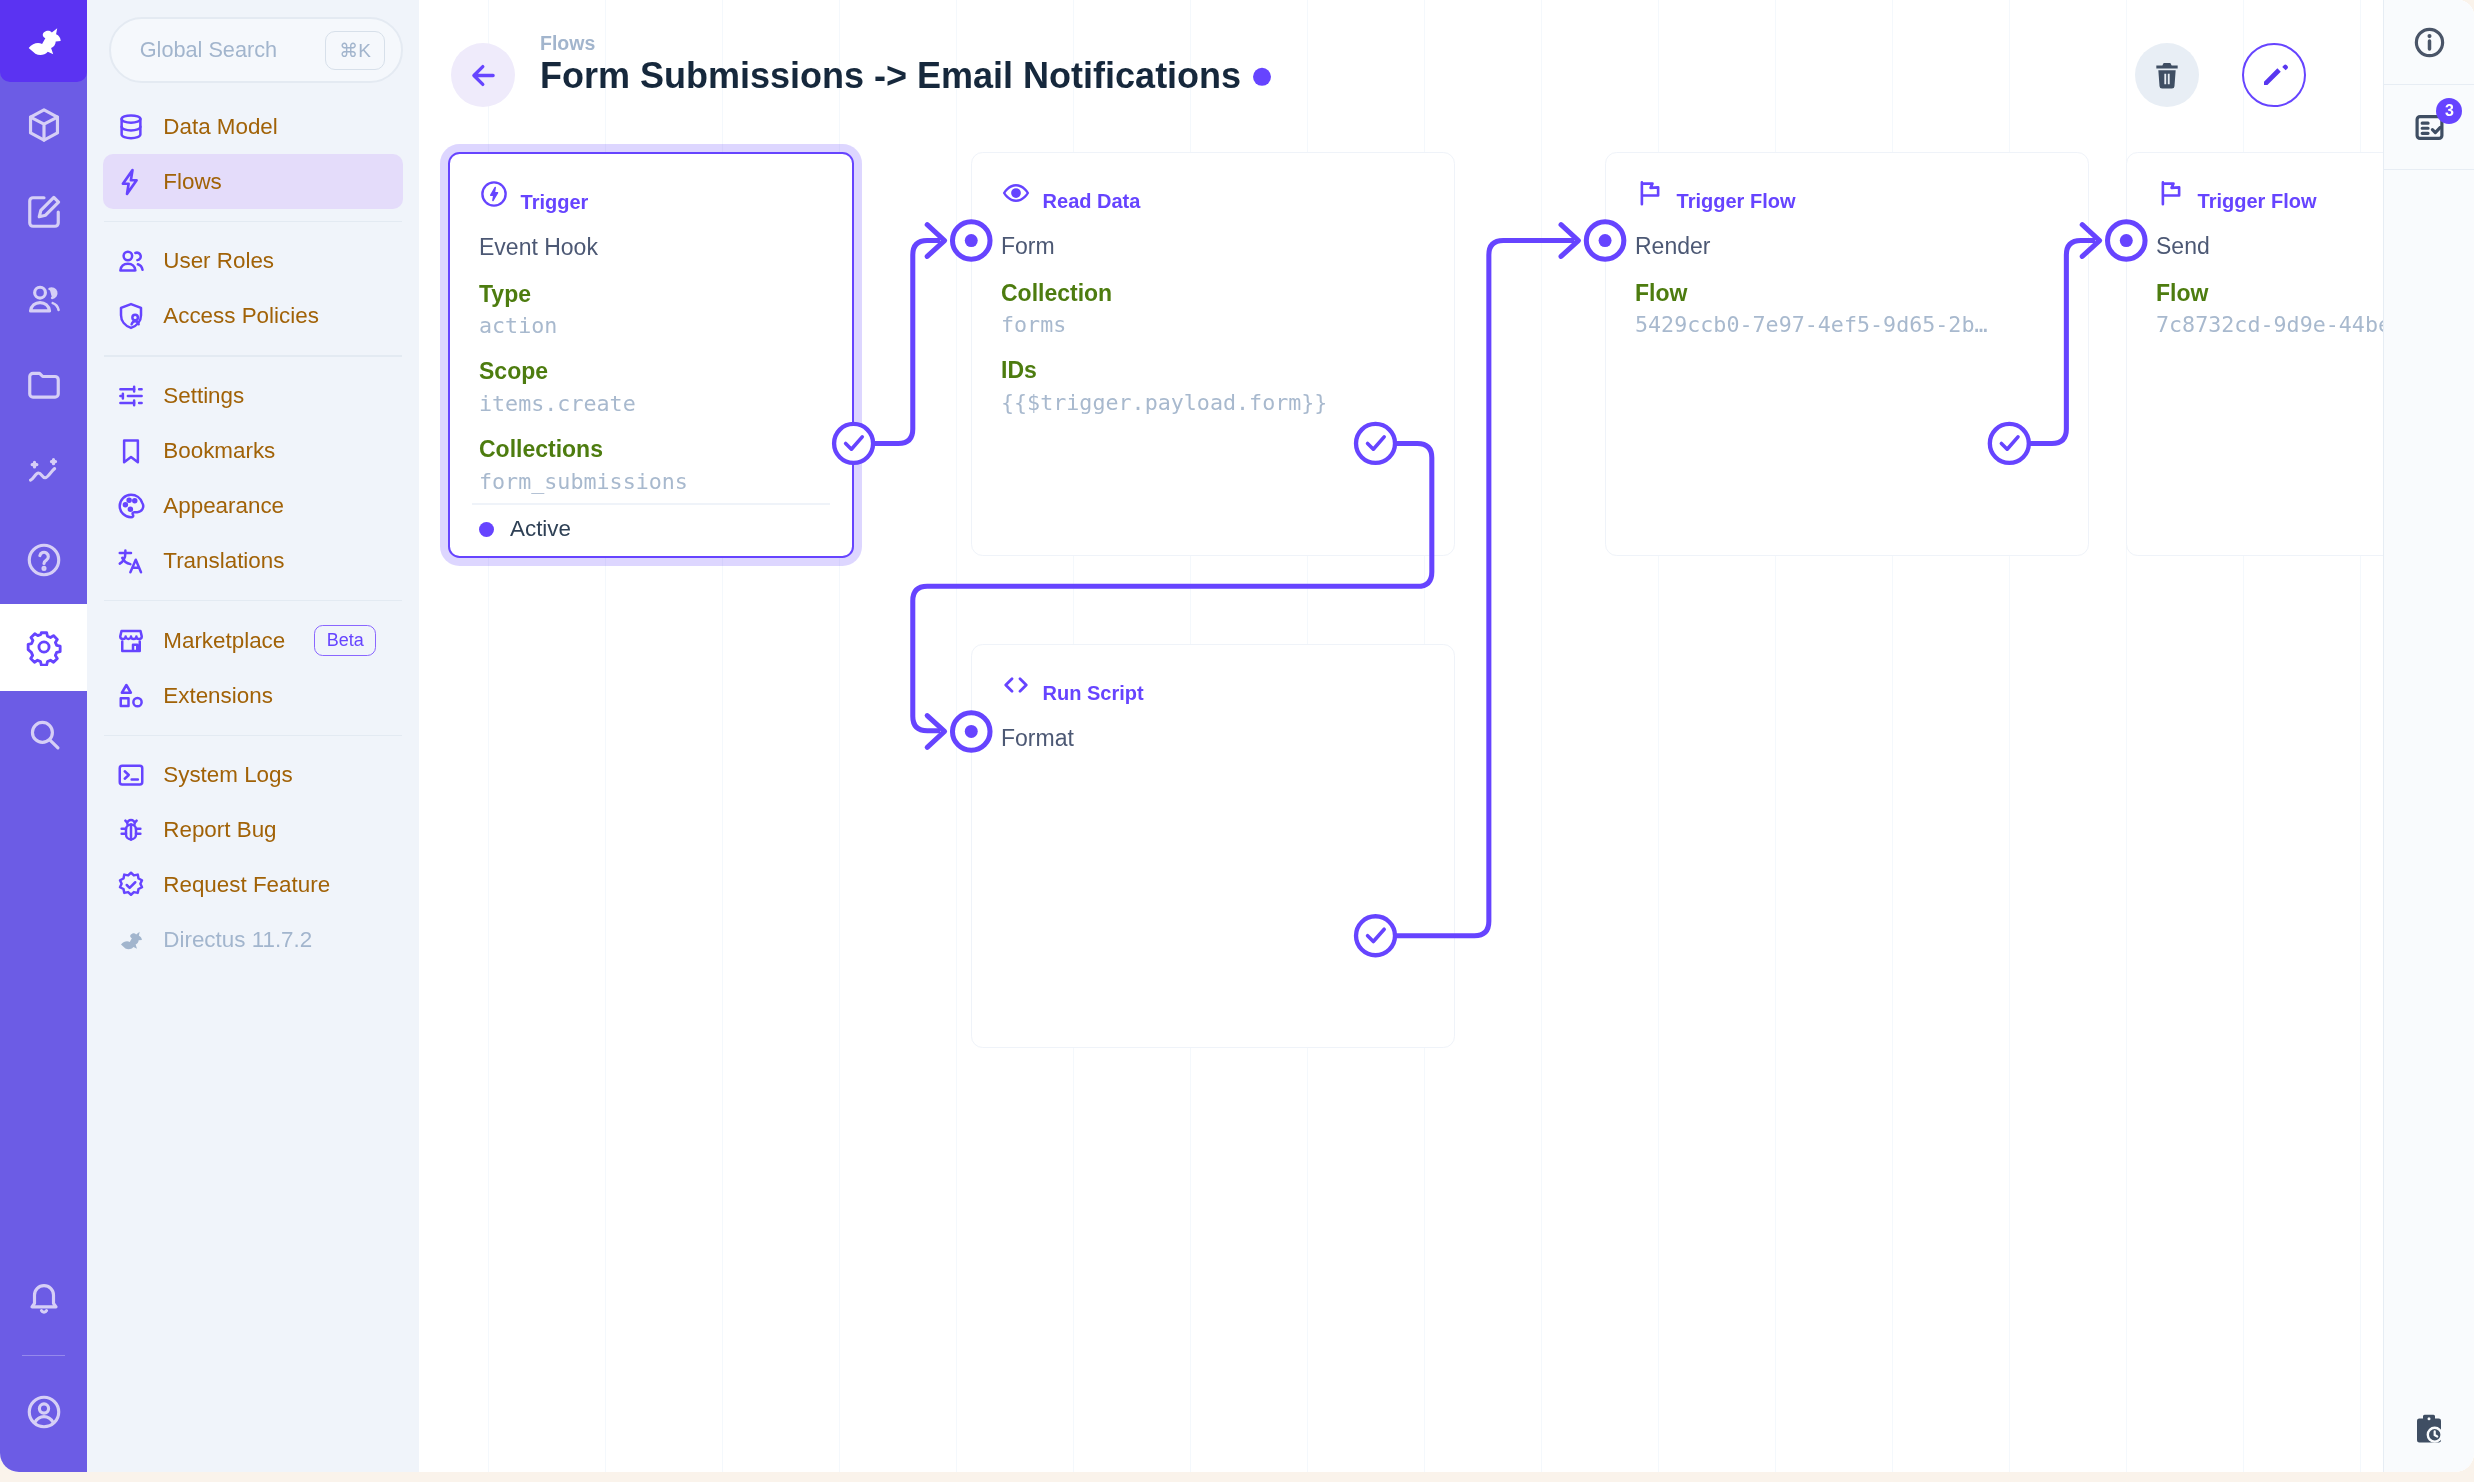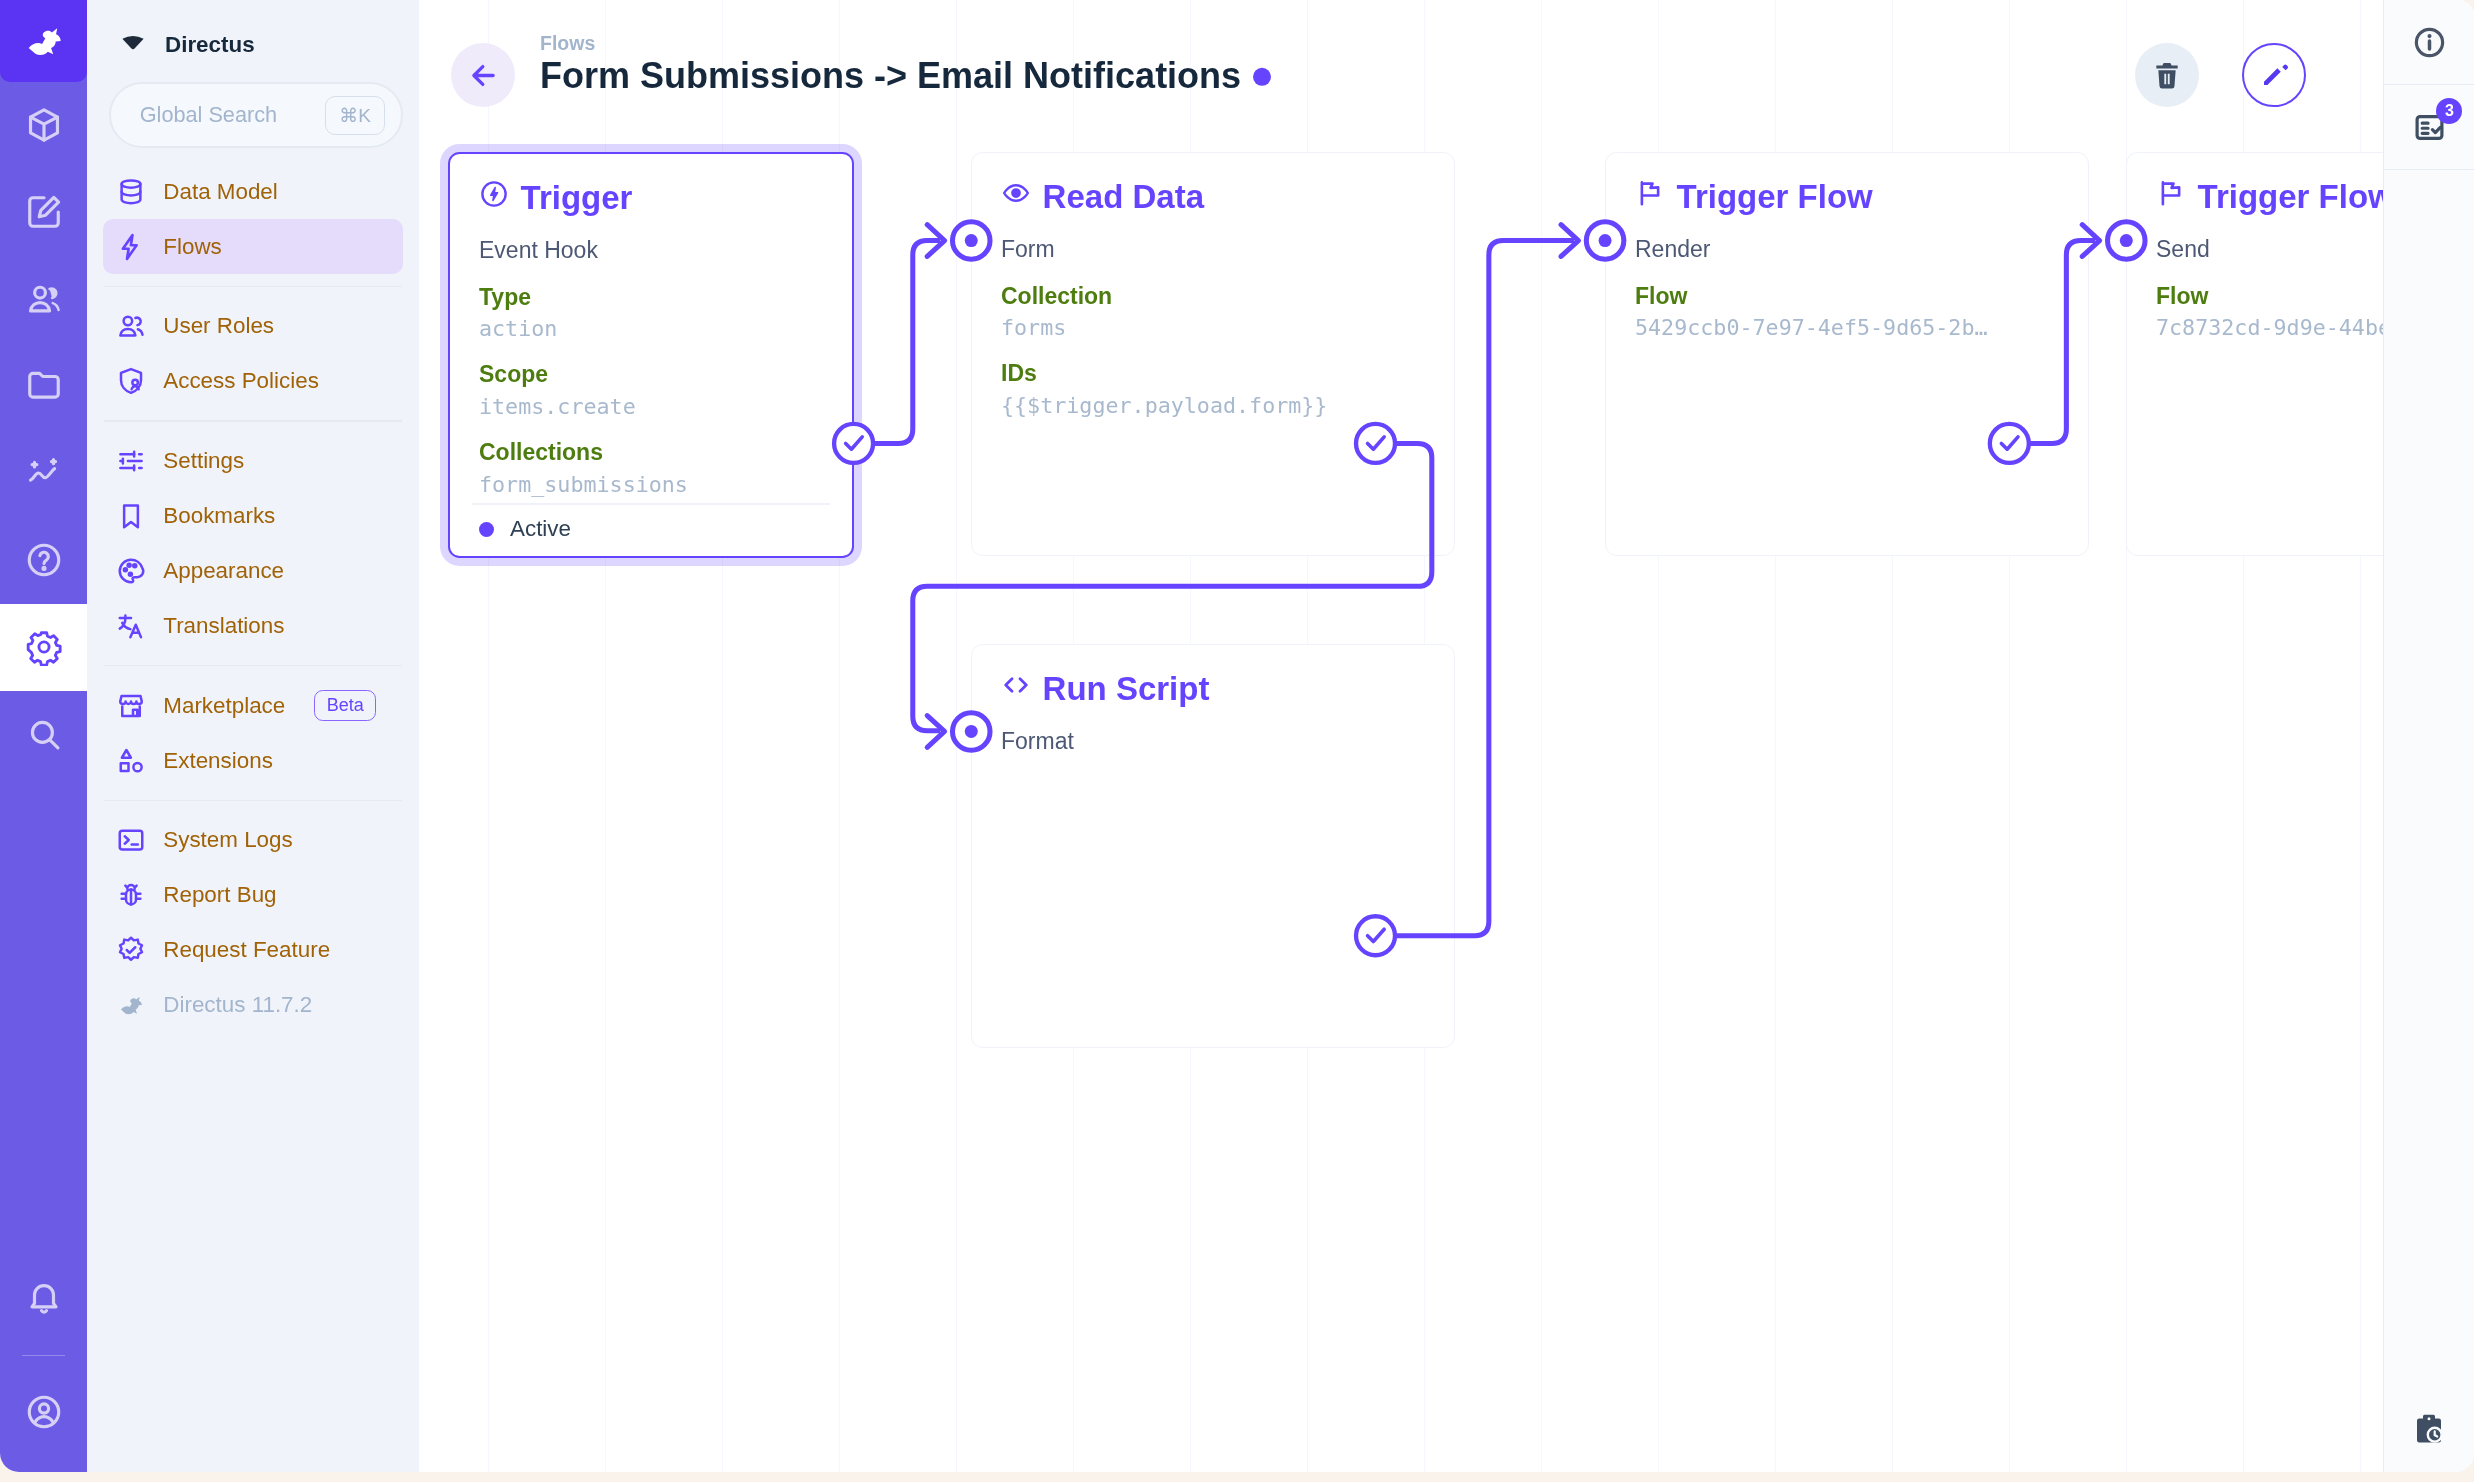--- a/index.html
+++ b/index.html
@@ -77,21 +77,21 @@
   .btn-edit svg{width:30px;height:30px}
 
   
   .panel{position:absolute;width:484px;height:404px;background:#fff;border:1.8px solid var(--panel-border);border-radius:11.6px;z-index:2}
   .panel.selected{width:406px;height:406px;border:2.9px solid var(--brand);box-shadow:0 0 0 8px rgba(102,68,255,.22)}
   .pos-trigger{left:29px;top:152px}
   .pos-read-data{left:552px;top:152px}
   .pos-trigger-flow-render{left:1186px;top:152px}
   .pos-trigger-flow-send{left:1707px;top:152px}
   .pos-run-script{left:552px;top:644px}
-  .panel-title{display:flex;align-items:flex-start;gap:11.6px;margin:24.5px 0 0 29px;color:var(--brand);font-size:33px;font-weight:700}
+  .panel-title{display:flex;align-items:flex-end;gap:11.6px;margin:24.5px 0 0 29px;color:var(--brand);font-size:20px;font-weight:700}
   .panel-title svg{width:30px;height:30px;flex:0 0 auto}
   .panel-option{margin:20px 29px 0 29px;font-size:23px;color:var(--ink-mid)}
   .pfield{margin:0 29px}
   .pfield .flabel{margin-top:20px;font-size:23px;font-weight:700;color:#4d7c0f}
   .pfield .fvalue{margin-top:5.8px;font-size:21.7px;color:var(--mono-val);font-family:"DejaVu Sans Mono",monospace;white-space:nowrap;overflow:hidden;text-overflow:ellipsis}
   .panel-footer{position:absolute;left:0;right:0;bottom:0;height:53px}
   .panel-footer .fdiv{position:absolute;left:21.7px;right:21.7px;top:0;height:1.8px;background:#EFF3F9}
   .status-row{position:absolute;left:29px;top:13px;display:flex;align-items:center;gap:16px;font-size:22.4px;color:#2E4055}
   .status-dot{width:15px;height:15px;border-radius:50%;background:var(--brand)}
 
@@ -182,26 +182,20 @@
           <span><svg viewBox="0 0 24 24" fill="none" stroke="currentColor" stroke-width="2" stroke-linecap="round" stroke-linejoin="round">
               <circle cx="12" cy="12" r="9.3"></circle>
               <circle cx="12" cy="9.8" r="2.9"></circle>
               <path d="M6.2 18.6c1.4-2.4 3.4-3.7 5.8-3.7s4.4 1.3 5.8 3.7"></path>
             </svg></span>
         </div>
       </div>
   </div>
 
   <div class="nav">
-    <div class="project">
-      <svg viewBox="0 0 24 24">
-          <path fill="#1E2A3A" d="M3.2 7.2Q12 2.6 20.8 7.2l-7.3 7.9q-1.5 1.6-3 0z"></path>
-        </svg>
-      <span class="project-name">Directus</span>
-    </div>
     <div class="search-box">
       <span class="ph">Global Search</span>
       <span class="search-kbd">⌘K</span>
     </div>
     <div class="nav-list" id="nav-list">
         <div class="nav-item">
           <span class="nico">
             <svg viewBox="0 0 24 24" fill="none" stroke="currentColor" stroke-width="2" stroke-linecap="round" stroke-linejoin="round">
               <ellipse cx="12" cy="5.6" rx="7.5" ry="2.9"></ellipse>
               <path d="M4.5 5.6v6.2c0 1.6 3.4 2.9 7.5 2.9s7.5-1.3 7.5-2.9V5.6"></path>

